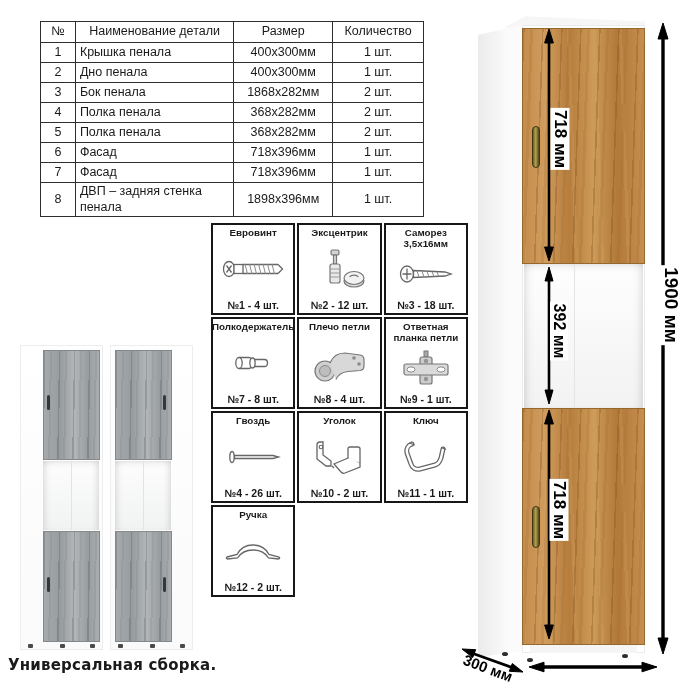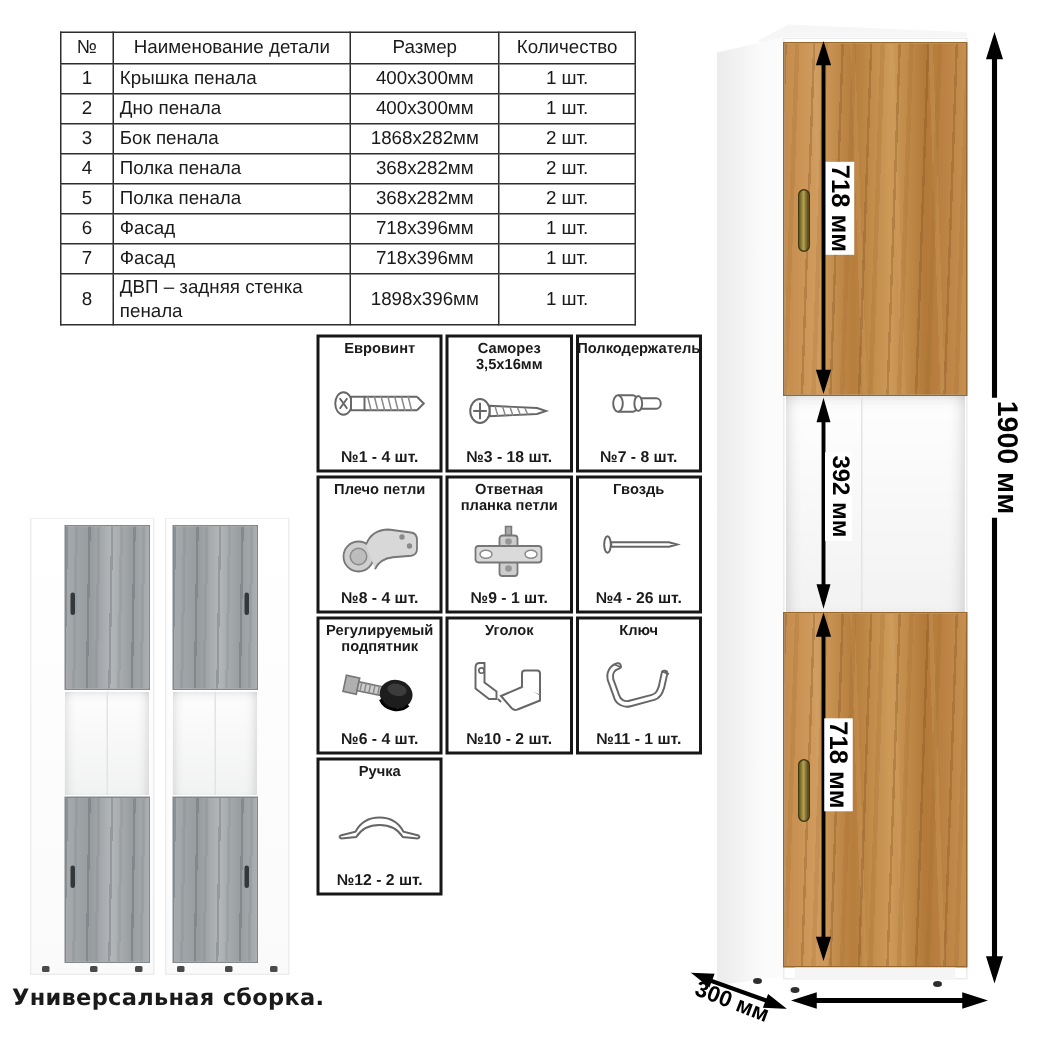--- a/index.html
+++ b/index.html
@@ -176,20 +176,35 @@
           <path class="ln" d="M5.5 11.5 L10.5 18.5 M10.5 11.5 L5.5 18.5"></path>
           <rect class="fw" x="13" y="10.5" width="9" height="9"></rect>
           <path class="ln" d="M22 10.5 H57 M22 19.5 H57"></path>
           <path d="M24 10 l2.5 10 M28.5 10 l2.5 10 M33 10 l2.5 10 M37.5 10 l2.5 10 M42 10 l2.5 10 M46.5 10 l2.5 10 M51 10 l2.5 10" stroke="#8a8a8a" stroke-width="1" fill="none"></path>
           <path class="fw" d="M57 10.5 L61.5 15 L57 19.5"></path>
         </svg>
       </div>
       <div class="hw-count">№1 - 4 шт.</div>
     </div>
 
+    <div class="hw-cell">
+      <div class="hw-title">Эксцентрик</div>
+      <div class="hw-ico">
+        <svg width="56" height="42" viewBox="0 0 56 42">
+          <rect class="mt" x="20" y="2" width="8" height="5" rx="1.5"></rect>
+          <rect class="mt" x="22.5" y="7" width="3" height="9"></rect>
+          <rect x="19" y="16" width="10" height="19" rx="2" fill="#e9e9e9" stroke="#777" stroke-width="1.2"></rect>
+          <path d="M19 21 h10 M19 25 h10 M19 29 h10" stroke="#9a9a9a" stroke-width="1" fill="none"></path>
+          <ellipse cx="43" cy="33" rx="10" ry="6" fill="#e0e0e0" stroke="#777" stroke-width="1.2"></ellipse>
+          <ellipse cx="43" cy="30" rx="10" ry="6.5" fill="#f2f2f2" stroke="#777" stroke-width="1.2"></ellipse>
+          <path d="M38.5 29 a5 3.2 0 0 1 9 0" stroke="#777" stroke-width="1.2" fill="none"></path>
+        </svg>
+      </div>
+      <div class="hw-count">№2 - 12 шт.</div>
+    </div>
 
     <div class="hw-cell">
       <div class="hw-title">Саморез 3,5х16мм</div>
       <div class="hw-ico">
         <svg width="58" height="30" viewBox="0 0 58 30">
           <ellipse class="fw" cx="10" cy="15" rx="6.5" ry="8"></ellipse>
           <path class="ln" d="M10 9.5 v11 M5.5 15 h9"></path>
           <path class="fw" d="M16.5 11.5 L48 13 L54 15 L48 17 L16.5 18.5 Z"></path>
           <path d="M20 11.8 l2 6.6 M25 12 l2 6.3 M30 12.3 l2 5.8 M35 12.6 l2 5.2 M40 13 l1.8 4.4" stroke="#8a8a8a" stroke-width="1" fill="none"></path>
         </svg>
@@ -245,36 +260,20 @@
       <div class="hw-ico">
         <svg width="58" height="22" viewBox="0 0 58 22">
           <ellipse class="fw" cx="8" cy="11" rx="2.2" ry="5.5"></ellipse>
           <path class="fw" d="M10.5 9.5 H49 L54.5 11 L49 12.5 H10.5 Z"></path>
         </svg>
       </div>
       <div class="hw-count">№4 - 26 шт.</div>
     </div>
 
 
-    <div class="hw-cell">
-      <div class="hw-title">Регулируемый подпятник</div>
-      <div class="hw-ico">
-        <svg width="54" height="38" viewBox="0 0 54 38">
-          <g transform="rotate(12 27 19)">
-            <rect x="3" y="12" width="9" height="11" fill="#b0b0b0" stroke="#777" stroke-width="1.1"></rect>
-            <rect x="12" y="14.5" width="17" height="6" fill="#cdcdcd" stroke="#777" stroke-width="1.1"></rect>
-            <path d="M14 14.5 v6 M17 14.5 v6 M20 14.5 v6 M23 14.5 v6 M26 14.5 v6" stroke="#8a8a8a" stroke-width="1" fill="none"></path>
-            <ellipse cx="38" cy="17.5" rx="11" ry="9.5" fill="#1d1d1d"></ellipse>
-            <ellipse cx="38" cy="14.5" rx="6.5" ry="4" fill="#3c3c3c"></ellipse>
-            <path d="M28.5 23 a11 9.5 0 0 0 19 0" fill="none" stroke="#000" stroke-width="2"></path>
-          </g>
-        </svg>
-      </div>
-      <div class="hw-count">№6 - 4 шт.</div>
-    </div>
 
     <div class="hw-cell">
       <div class="hw-title">Уголок</div>
       <div class="hw-ico">
         <svg width="58" height="42" viewBox="0 0 58 42">
           <path class="fw" d="M10 6 q-3 0 -3 3 v14 l9 7 h5 v-5 l-8 -6 v-13 z"></path>
           <circle cx="11" cy="11" r="1.8" fill="none" stroke="#666" stroke-width="1.1"></circle>
           <path class="fw" d="M24 28 l14 -6 q2 -1 4 0 l8 5 v4 l-15 6 q-2 1 -4 -1 z"></path>
           <path class="fw" d="M38 22 v-9 q0 -2 2 -2 h8 q2 0 2 2 v14"></path>
           <path class="ln" d="M22 30 l2 2"></path>

